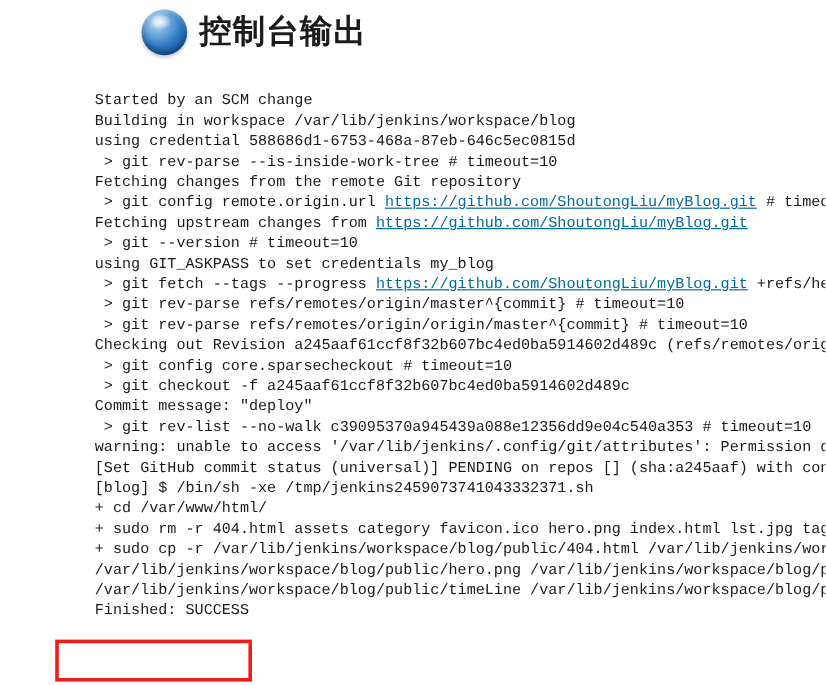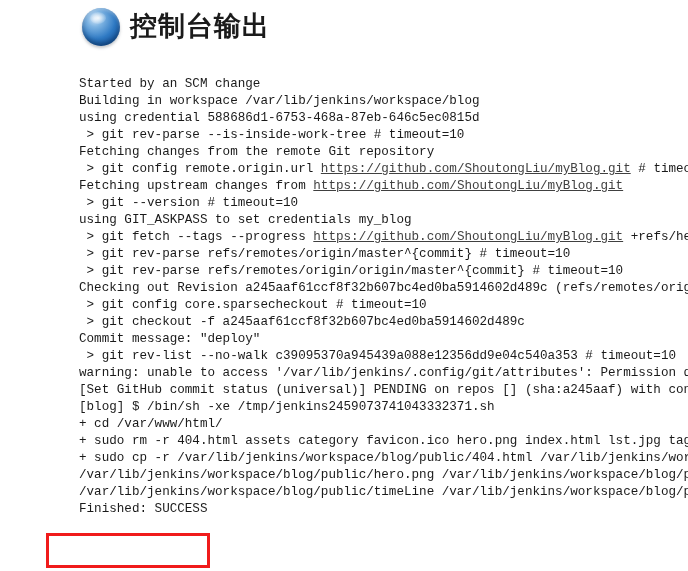--- a/index.html
+++ b/index.html
@@ -13,21 +13,21 @@
     overflow: hidden;
     font-family: "Liberation Sans", sans-serif;
     position: relative;
   }
 
   
   #page-header {
     display: flex;
     align-items: center;
     gap: 10px;
-    padding: 7px 0 0 82px;
+    padding: 7px 0 0 118px;
     height: 46px;
     box-sizing: border-box;
   }
   #ball-icon {
     width: 38px;
     height: 38px;
     flex: 0 0 38px;
     border-radius: 50%;
     background:
       radial-gradient(circle at 34% 28%, #cfe4f7 0%, #7db3e2 22%, #2f7ac4 55%, #1d5fa8 75%, #154b88 100%);
@@ -70,21 +70,21 @@
     color: #1a1a1a;
     white-space: pre;
   }
   .log-line {
     white-space: pre;
     height: 17px;
     overflow: hidden;
   }
   .log-line a,
   .log-link {
-    color: #404040;
+    color: #0369a1;
     text-decoration: underline;
   }
 
   
   #success-highlight-box {
     position: absolute;
     left: 46px;
     top: 533px;
     width: 164px;
     height: 35px;

